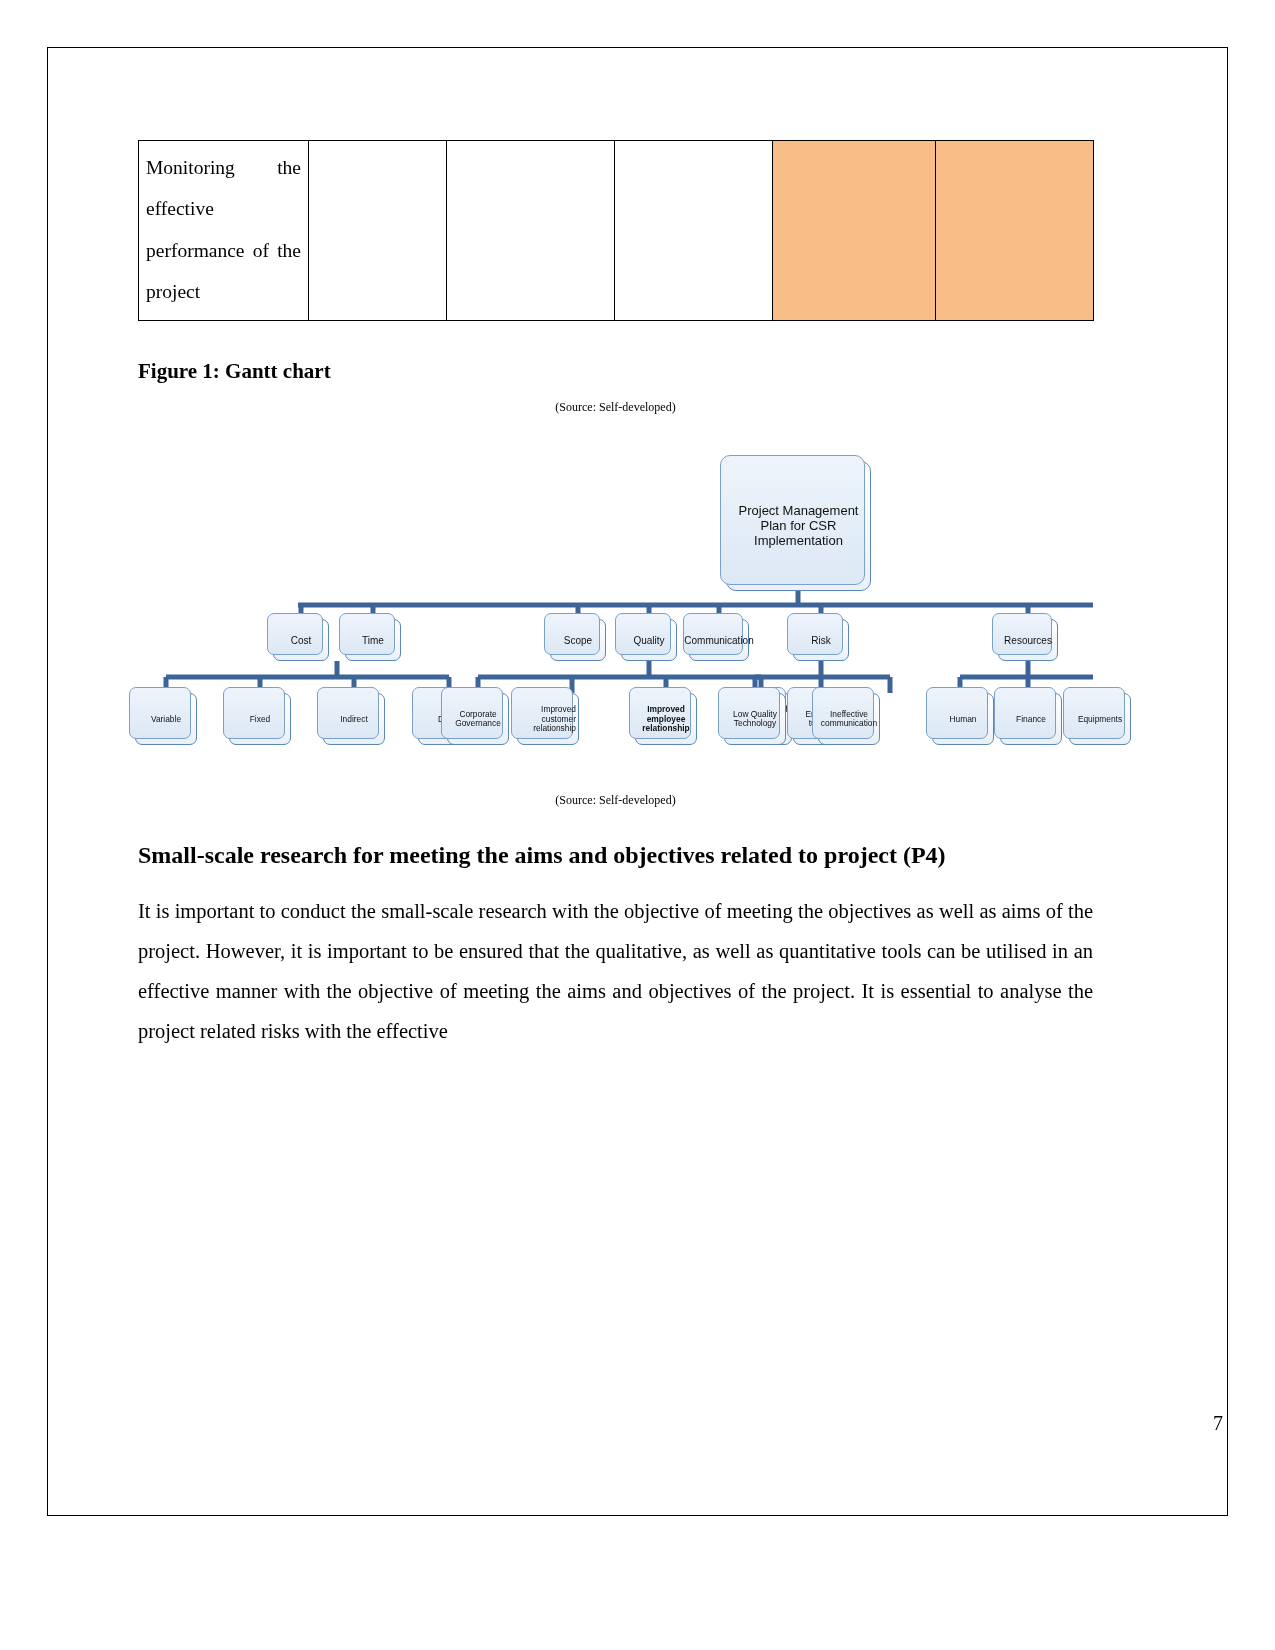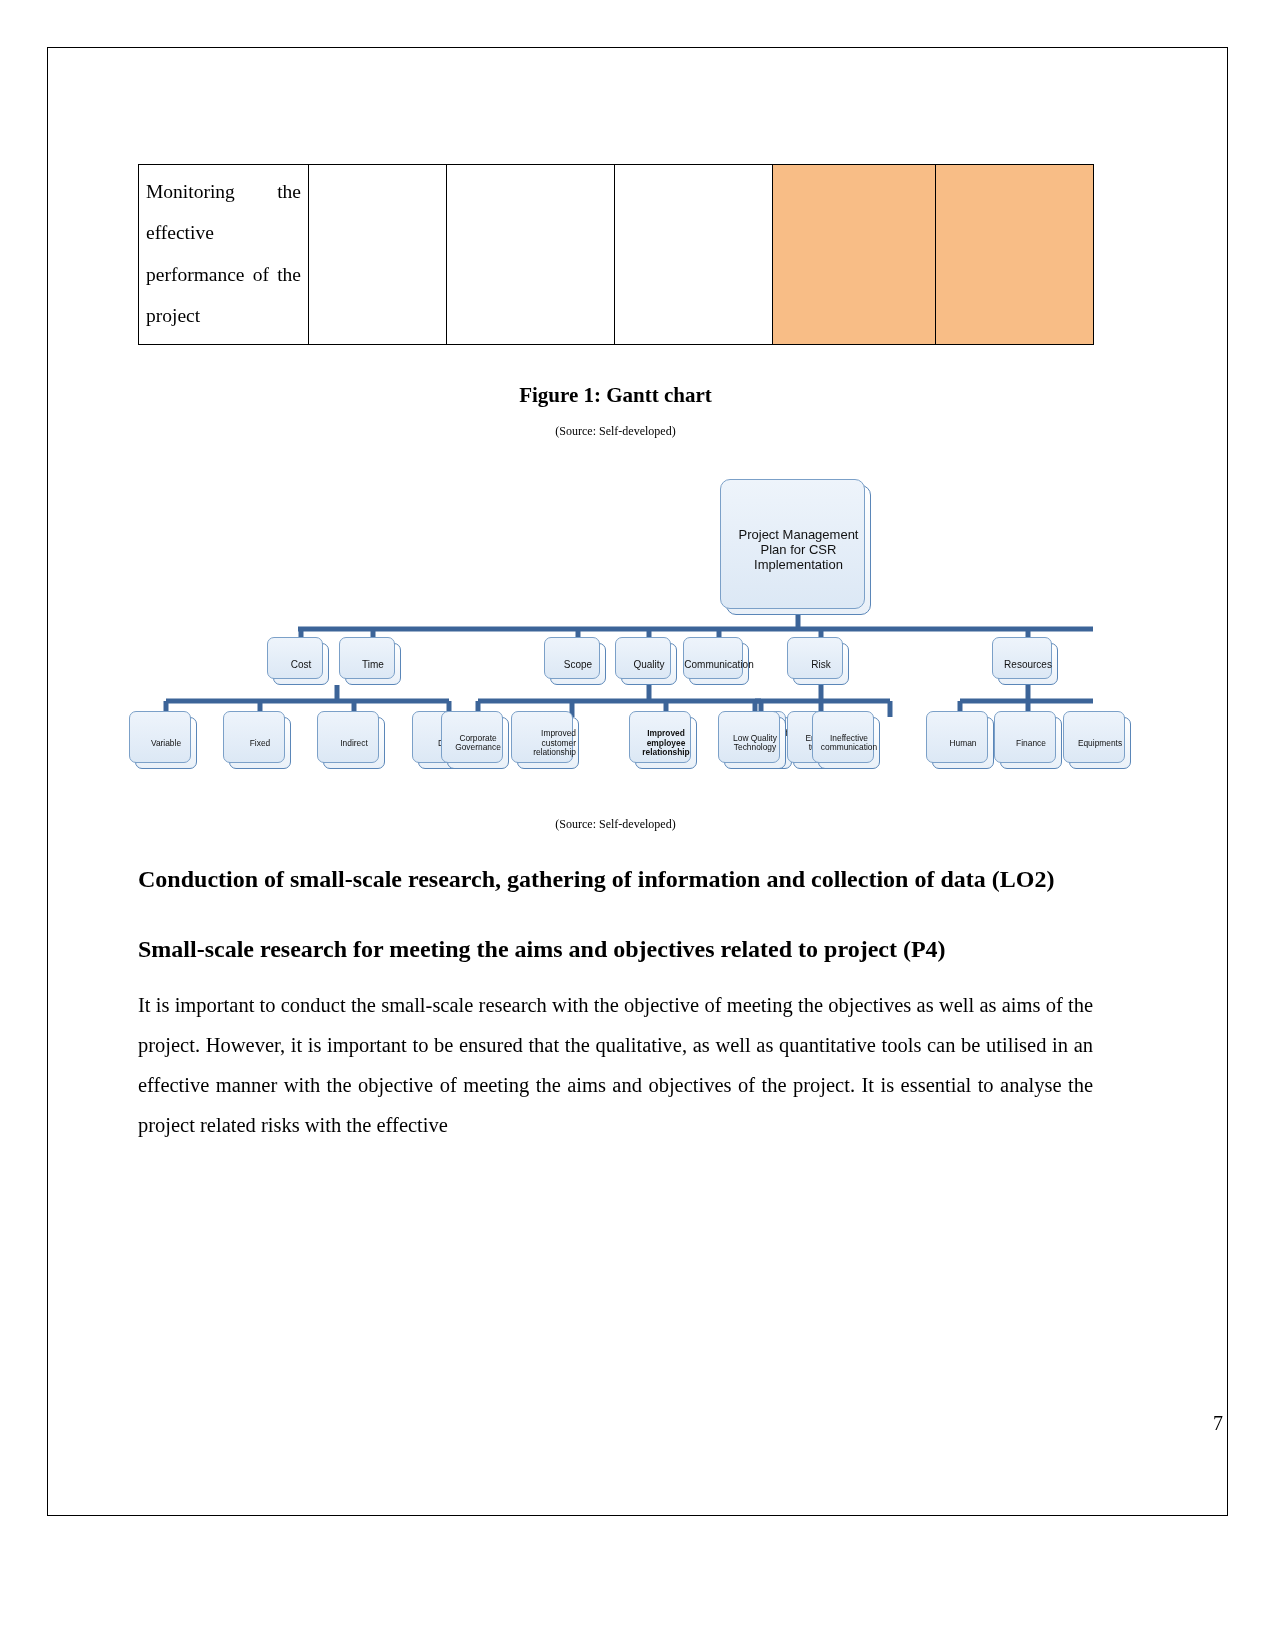--- a/index.html
+++ b/index.html
@@ -22,21 +22,20 @@
     width: 1181px;
     height: 1469px;
     border: 1.5px solid #000;
     box-sizing: border-box;
   }
   .content {
     position: absolute;
     left: 138px;
     top: 140px;
     width: 955px;
-    margin-top: 24px;
   }
 
   
   table.gantt {
     border-collapse: collapse;
     width: 955px;
     table-layout: fixed;
   }
   table.gantt td {
     border: 1.2px solid #000;
@@ -55,21 +54,21 @@
   }
   td.c2 { width: 138px; }
   td.c3 { width: 168px; }
   td.c4 { width: 158px; }
   td.c5 { width: 163px; }
   td.c6 { width: 158px; }
   td.filled { background: #f8bd86; }
 
   
   .caption-bold {
-    text-align: center;
+    text-align: left;
     font-weight: bold;
     font-size: 21px;
     margin-top: 38px;
   }
   .caption-src {
     text-align: center;
     font-size: 12px;
     margin-top: 16px;
   }
 
@@ -309,19 +308,18 @@
     <div class="node lvl3" style="left:862px;">
       <span>Finance</span>
     </div>
     <div class="node lvl3" style="left:931px;">
       <span>Equipments</span>
     </div>
   </div>
 
   <div class="caption-src">(Source: Self-developed)</div>
 
-  <div class="h-sub just">Conduction of small-scale research, gathering of information and collection of data (LO2)</div>
   <div class="h-sub just">Small-scale research for meeting the aims and objectives related to project (P4)</div>
   <div class="body-para">It is important to conduct the small-scale research with the objective of meeting the objectives as well as aims of the project. However, it is important to be ensured that the qualitative, as well as quantitative tools can be utilised in an effective manner with the objective of meeting the aims and objectives of the project. It is essential to analyse the project related risks with the effective</div>
 
 </div>
 
 <div class="page-num">7</div>
 
 </body></html>

